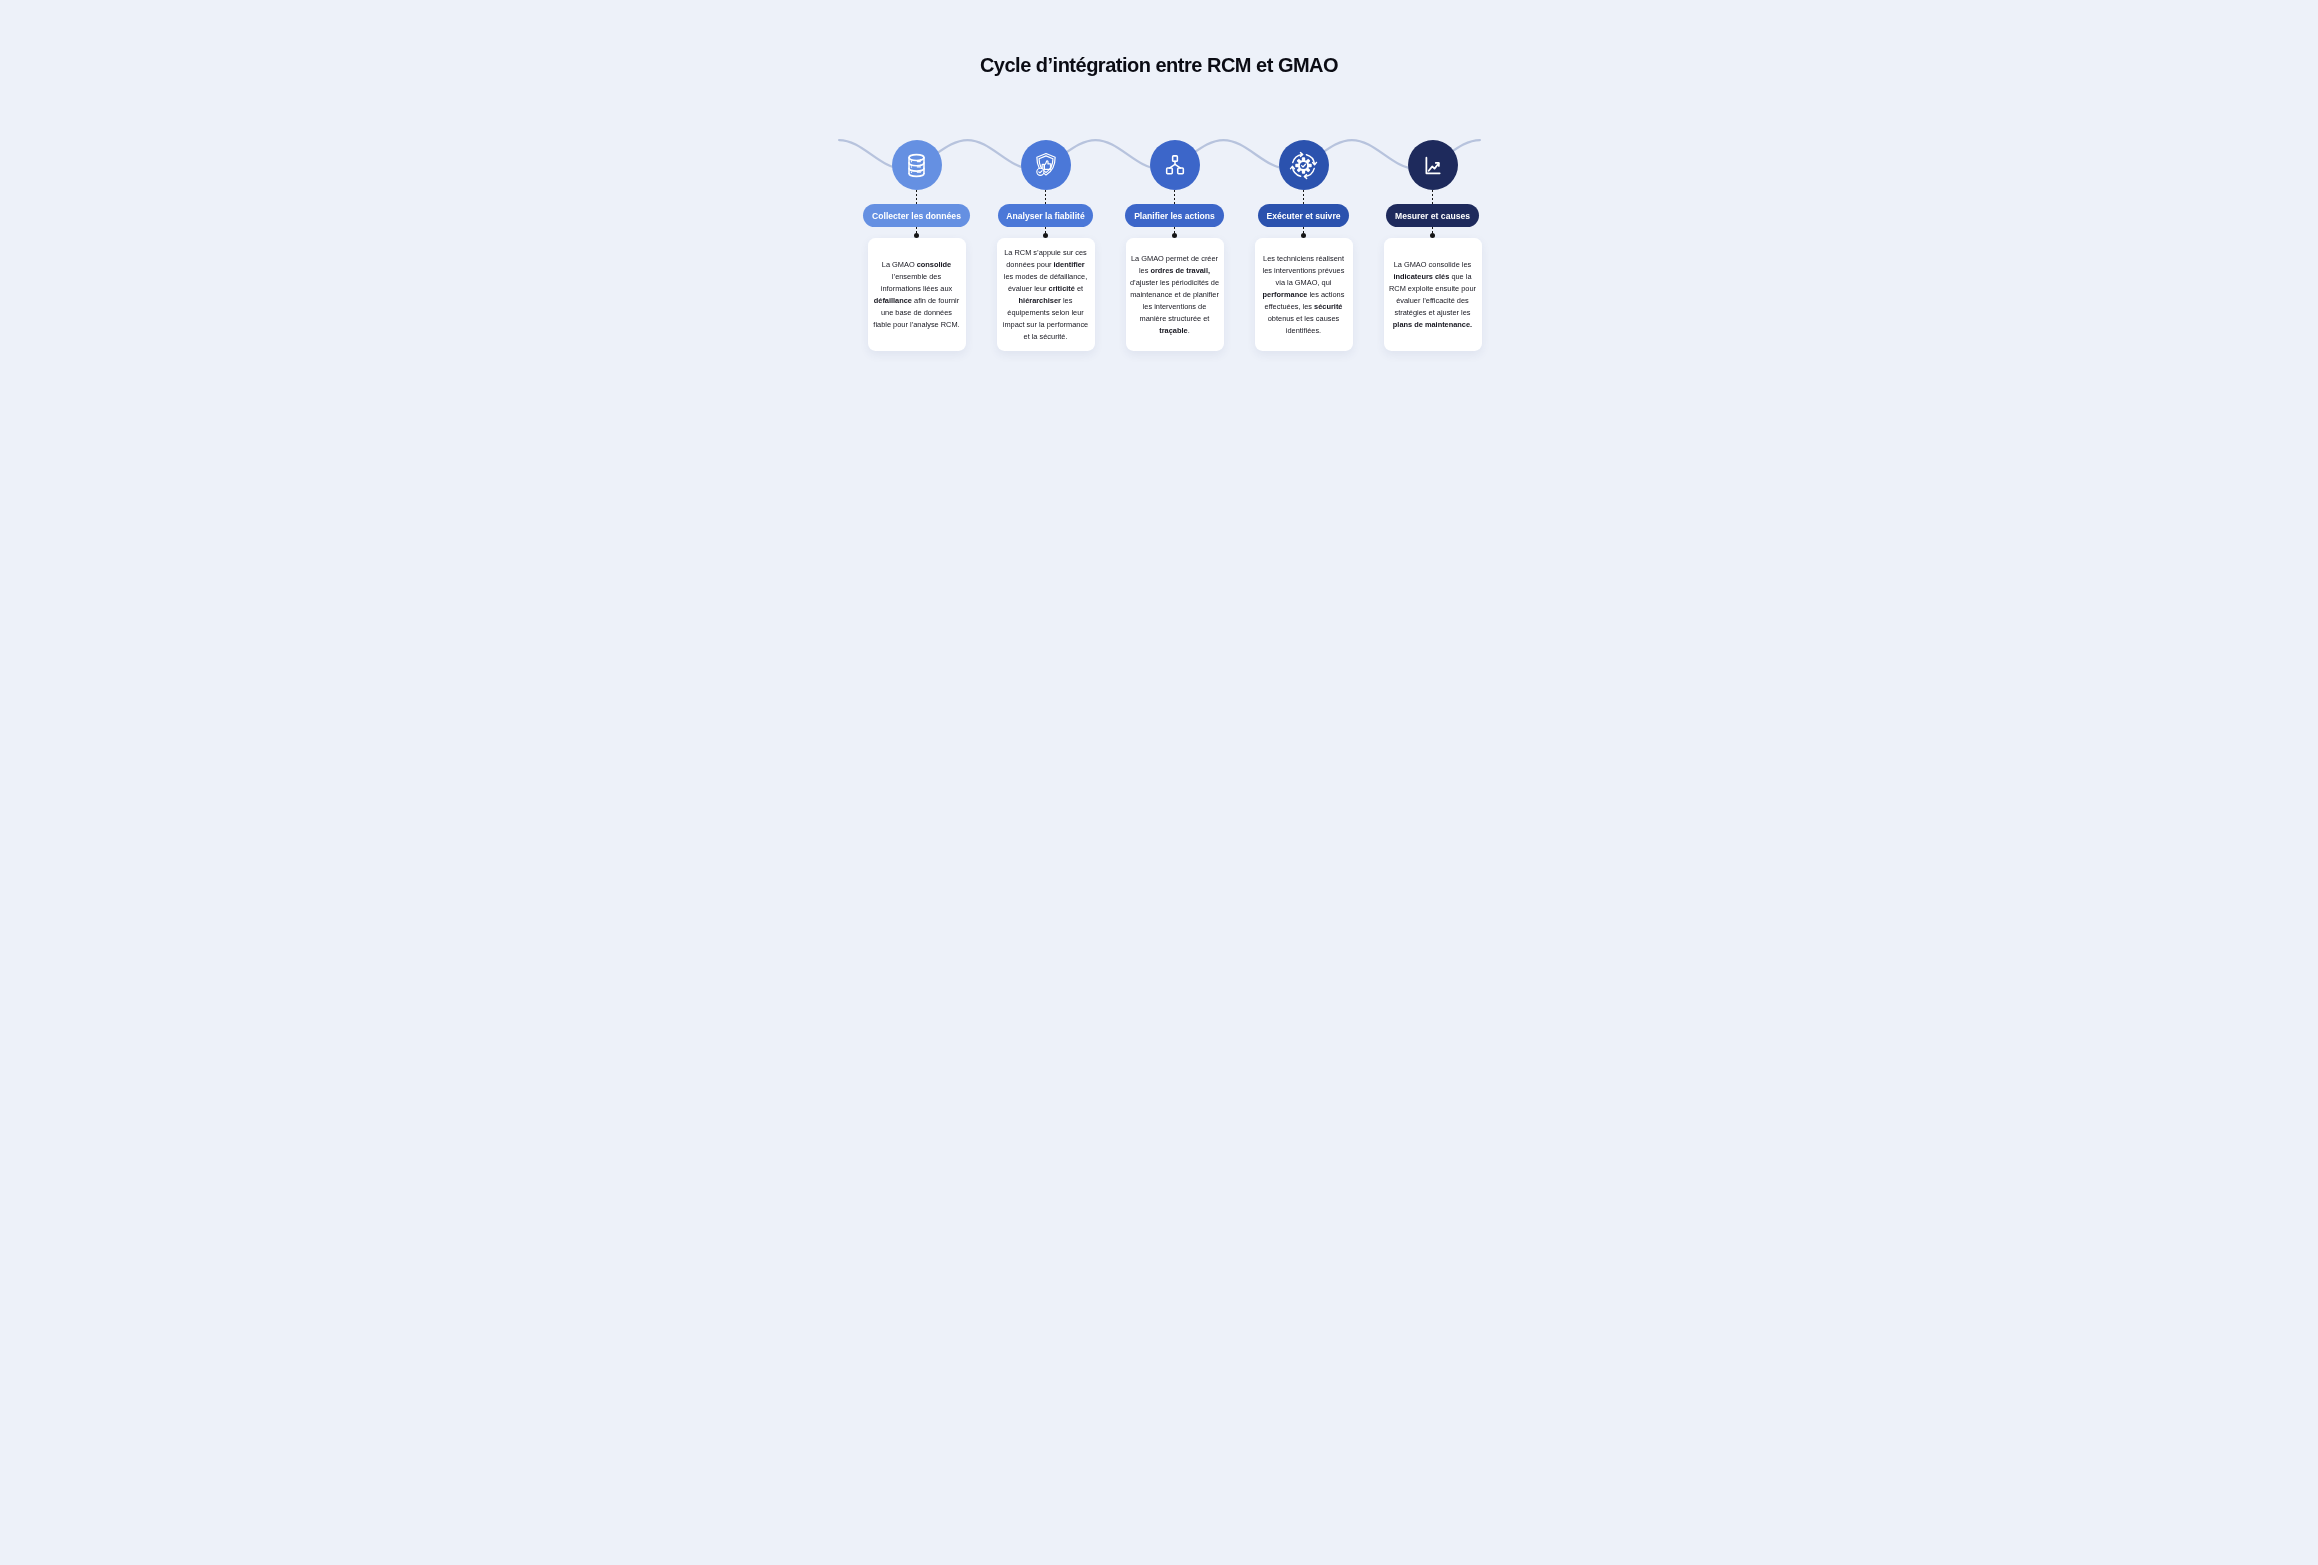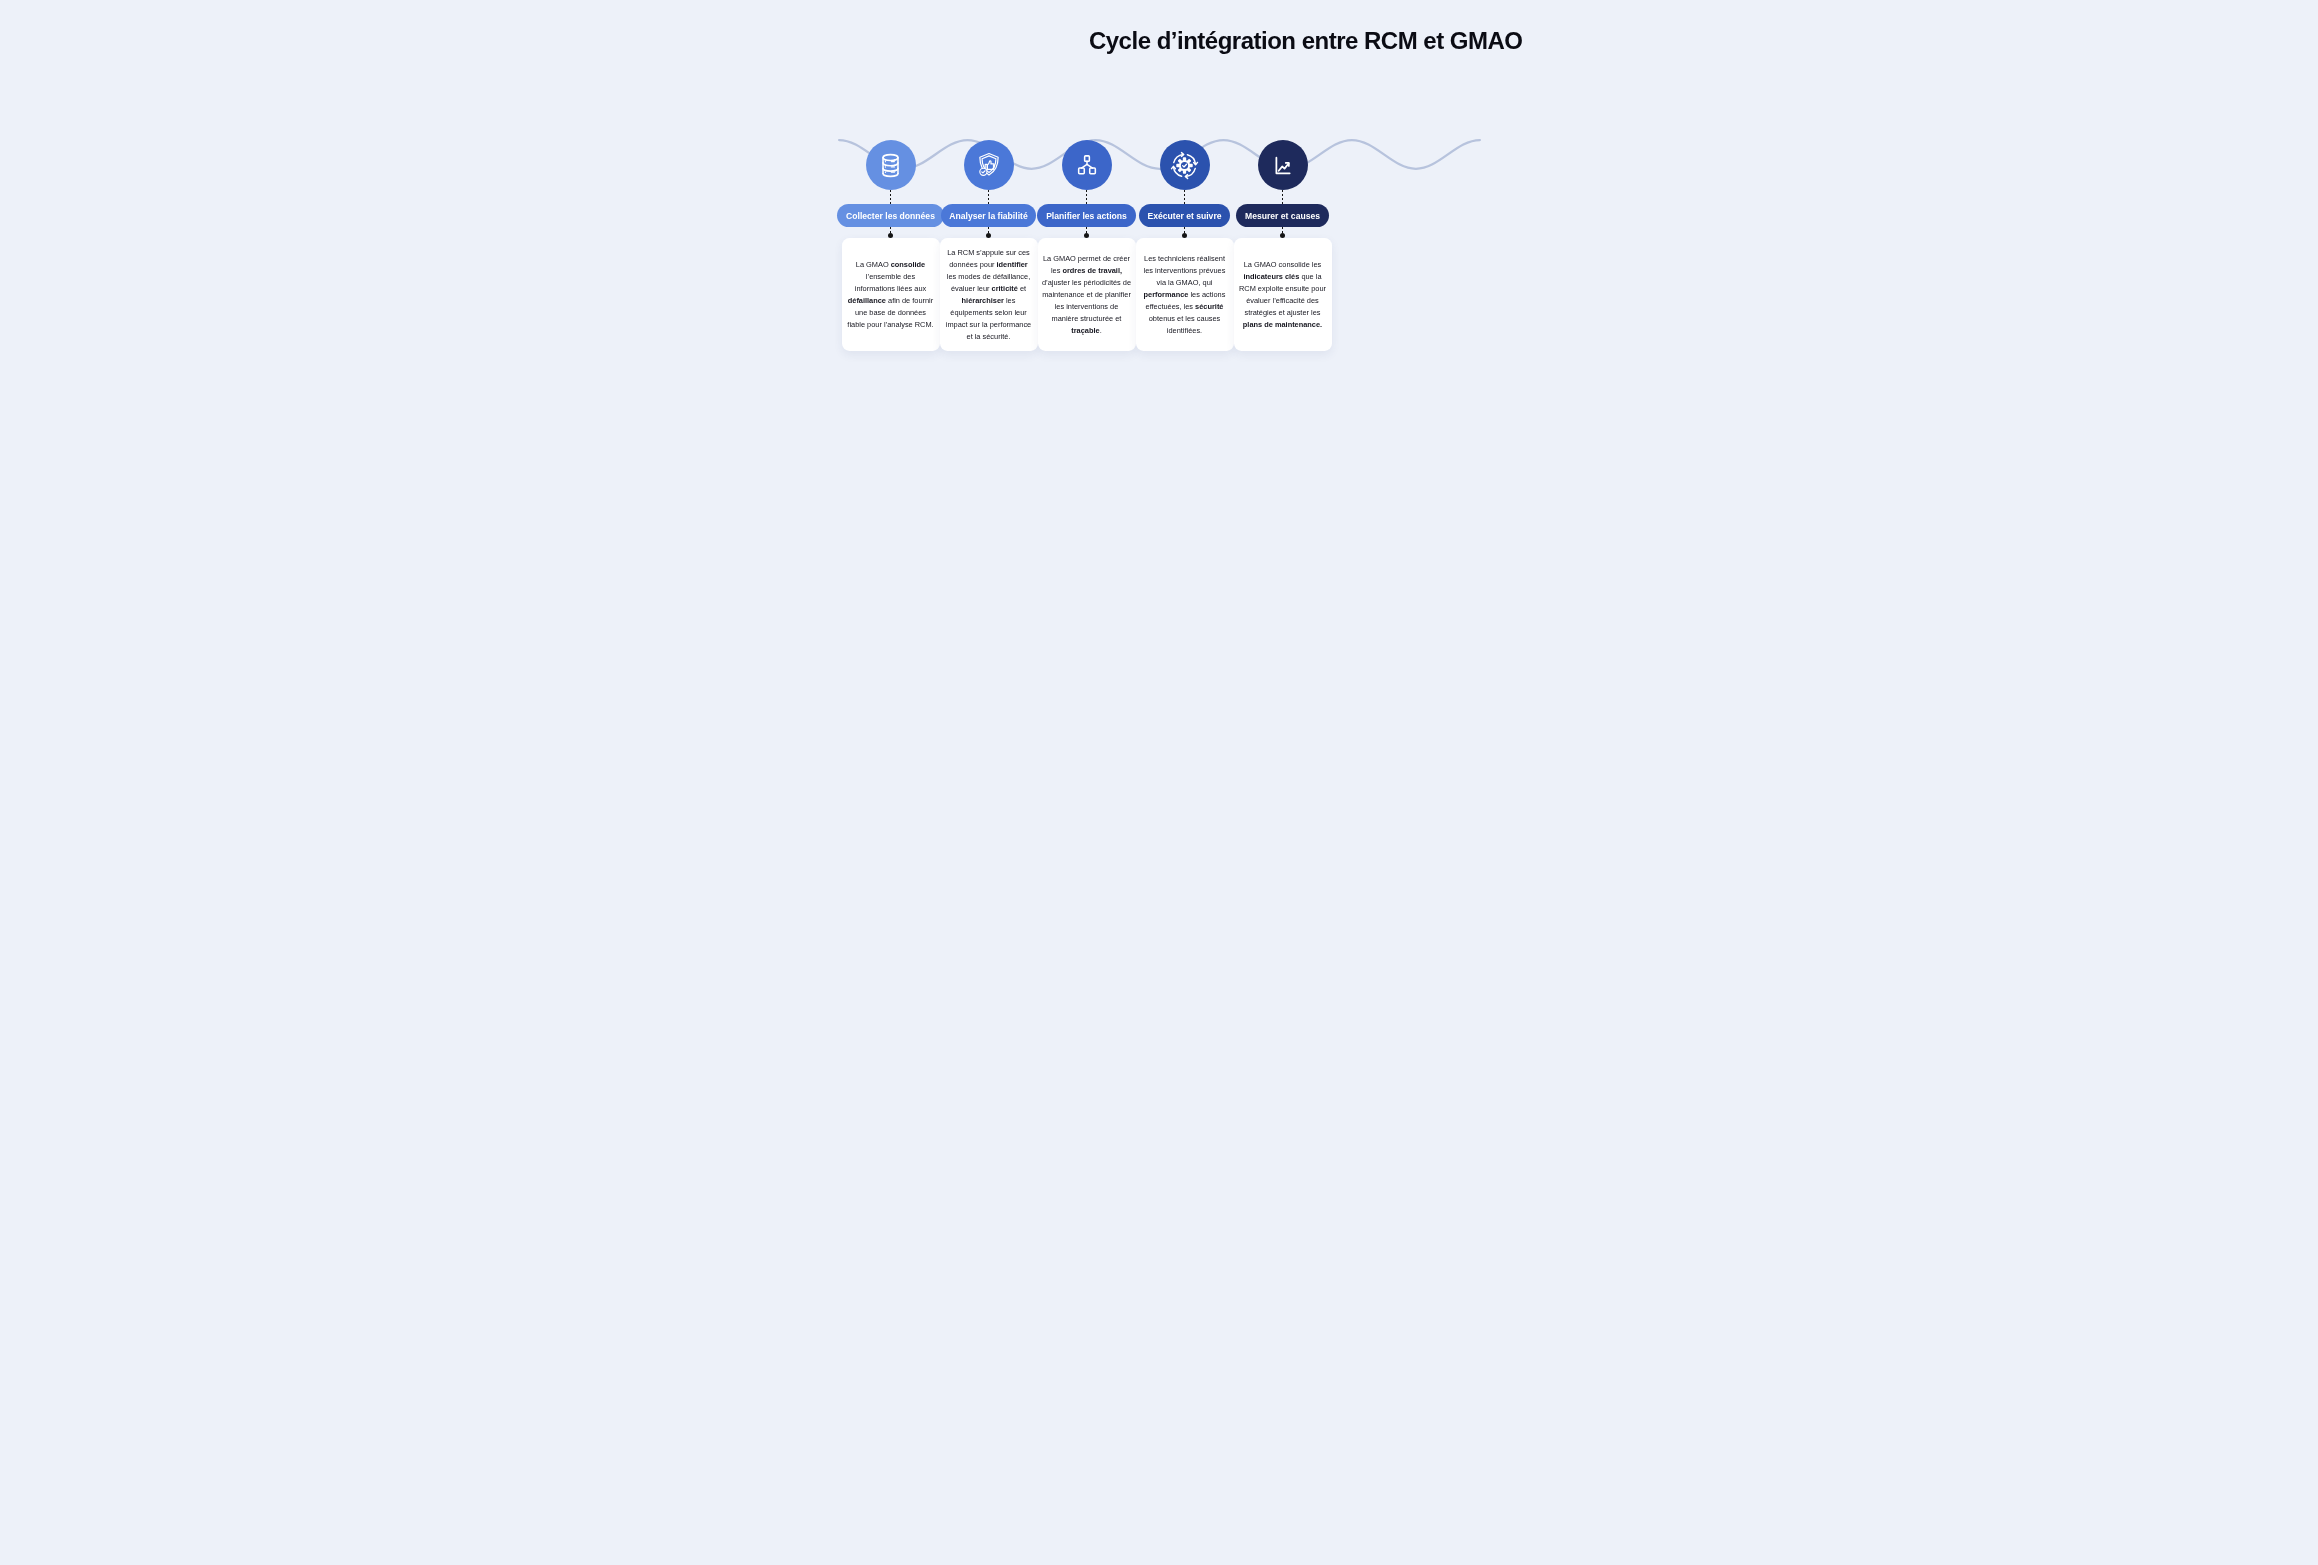--- a/index.html
+++ b/index.html
@@ -11,42 +11,43 @@
   .canvas{
     position:relative;
     width:727px;
     height:409px;
     margin:0 auto;
     background:#edf1f9;
     overflow:hidden;
   }
   .title{
     position:absolute;
-    top:27px;
+    top:54px;
     left:0;
     width:100%;
-    text-align:right;
-    font-size:24px;
+    text-align:center;
+    font-size:20px;
     font-weight:800;
     letter-spacing:-0.5px;
     color:#0b0c14;
   }
   .wave-svg{
     position:absolute;
     top:0;
     left:0;
     width:727px;
     height:409px;
   }
   .steps{
     position:absolute;
     top:140px;
-    left:46px;
+    left:72px;
     width:614px;
     display:flex;
+    justify-content:space-between;
   }
   .step{
     width:98px;
     display:flex;
     flex-direction:column;
     align-items:center;
   }
   .circle{
     width:50px;
     height:50px;

